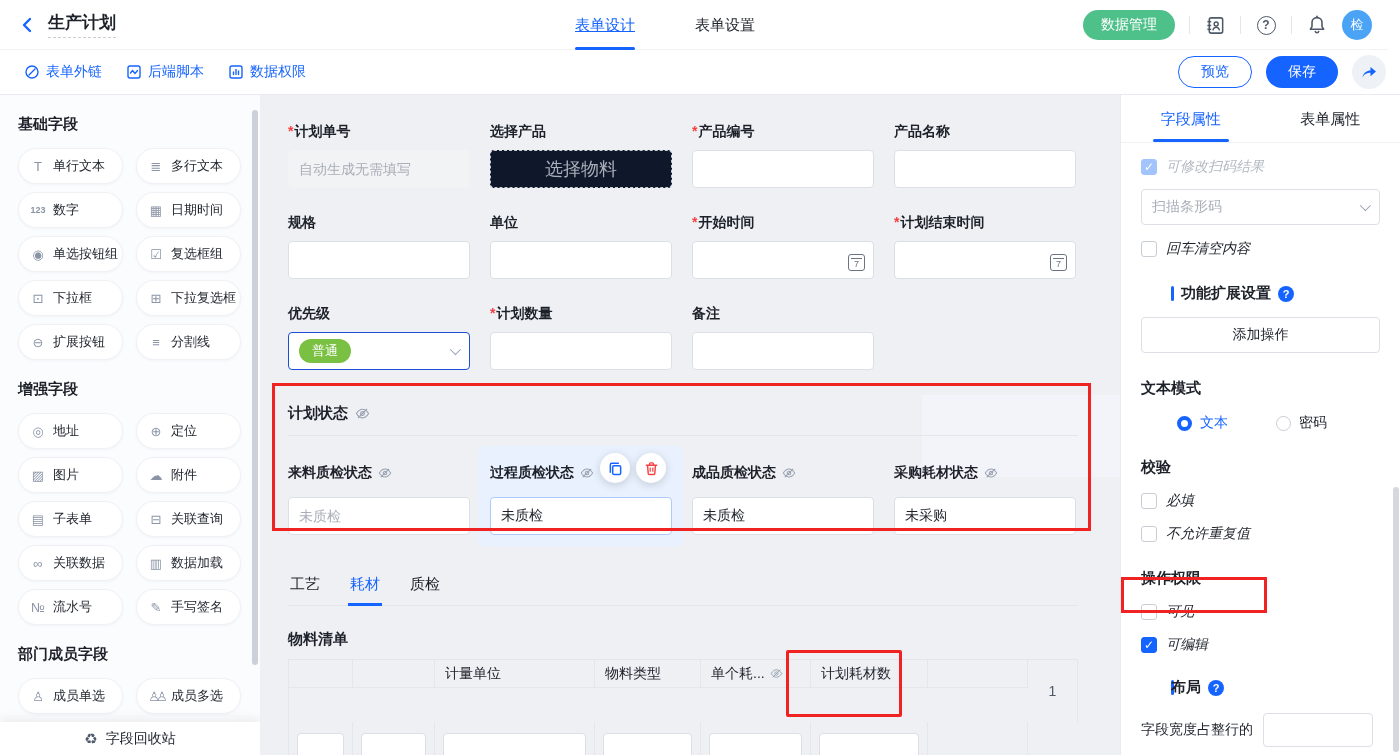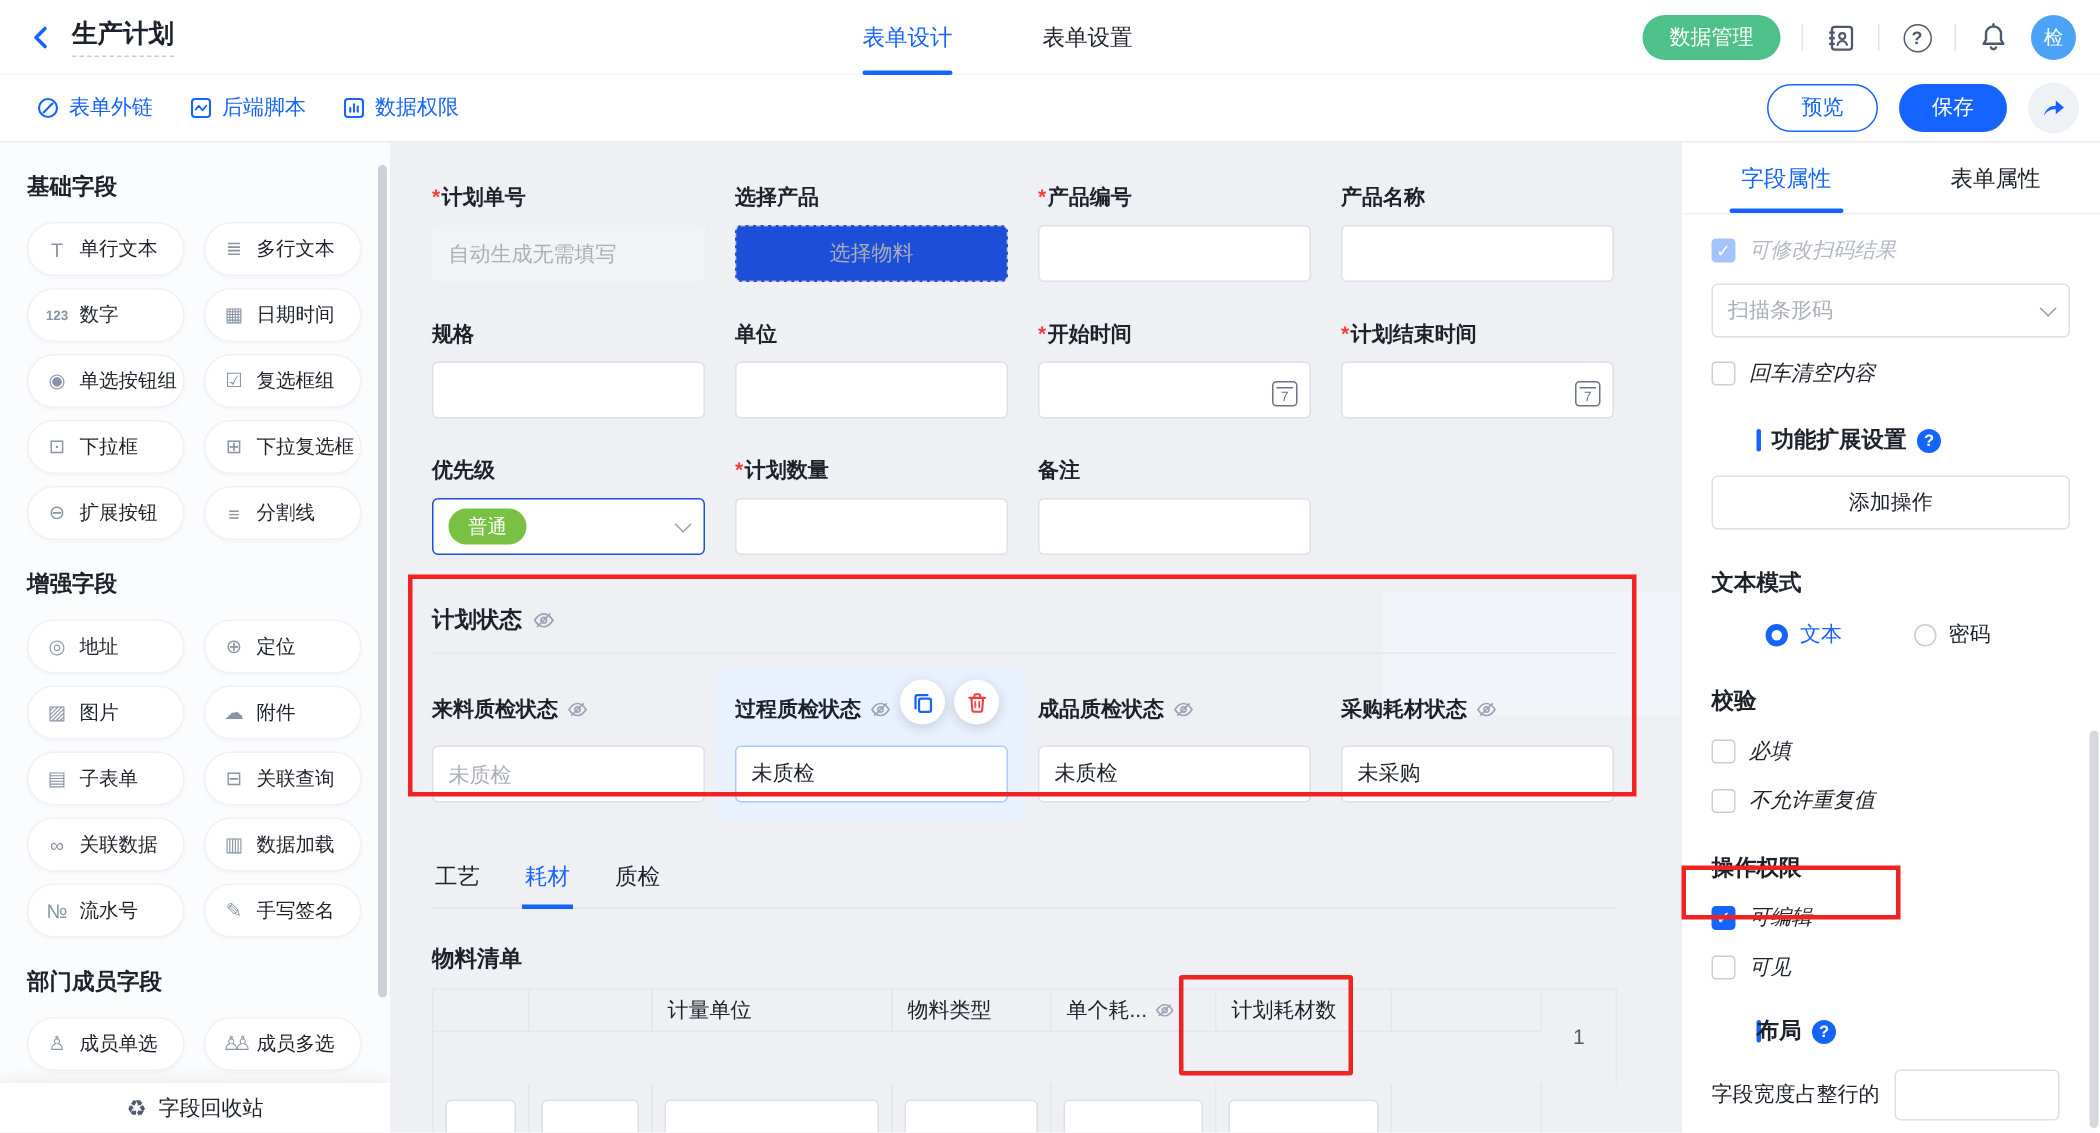--- a/index.html
+++ b/index.html
@@ -1,25 +1,25 @@
 <!DOCTYPE html>
 <html><head>
 <meta charset="utf-8">
 <style>
   * { margin:0; padding:0; box-sizing:border-box; }
   html,body { width:1400px; height:755px; }
   body { position:relative; font-family:"Liberation Sans","DejaVu Sans",sans-serif; background:#fff; overflow:hidden; color:#1d2129; font-size:14px; }
 
   
-  .topbar { position:absolute; top:0; left:0; right:0; height:50px; background:#fff; display:flex; align-items:center; border-bottom:1px solid #f2f3f5; z-index:5; }
+  .topbar { position:absolute; top:0; left:0; right:12px; height:50px; background:#fff; display:flex; align-items:center; border-bottom:1px solid #f2f3f5; z-index:5; }
   .back { display:flex; align-items:center; margin-left:18px; cursor:pointer; }
   .title { font-size:17px; font-weight:bold; margin-left:12px; border-bottom:1px dashed #c9cdd4; padding-bottom:3px; }
   .top-tabs { position:absolute; left:575px; top:0; height:50px; display:flex; gap:60px; }
   .top-tab { height:50px; display:flex; align-items:center; font-size:15px; cursor:pointer; position:relative; color:#1d2129; }
-  .top-tab.active { color:#1664ff; }
+  .top-tab.active { color:#1664ff;text-decoration:underline; }
   .top-tab.active::after { content:""; position:absolute; left:0; right:0; bottom:0; height:3px; background:#1664ff; border-radius:2px; }
   .top-right { position:absolute; right:16px; top:0; height:50px; display:flex; align-items:center; gap:14px; }
   .btn-green { background:#4ec08a; color:#fff; border:none; border-radius:16px; height:30px; padding:0 18px; font-size:14px; cursor:pointer; }
   .v-div { width:1px; height:18px; background:#e5e6eb; }
   .ticon { width:22px; height:22px; display:flex; align-items:center; justify-content:center; cursor:pointer; }
   .help-circ { width:19px; height:19px; border:1.5px solid #4e5969; border-radius:50%; color:#4e5969; font-size:12px; font-weight:bold; display:flex; align-items:center; justify-content:center; }
   .help-circ::after { content:"?"; }
   .avatar { width:30px; height:30px; border-radius:50%; background:#4aa3f5; color:#fff; font-size:13px; display:flex; align-items:center; justify-content:center; cursor:pointer; }
 
   
@@ -44,21 +44,21 @@
   
   .canvas { position:absolute; top:95px; left:260px; width:860px; bottom:0; background:#eef0f4; }
   .card { position:absolute; left:10px; right:24px; top:0; bottom:0; background:#fff; padding:28px 18px 0; overflow:hidden; }
   .f-row { display:flex; gap:20px; margin-bottom:26px; }
   .field { width:182px; flex:none; position:relative; }
   .f-label { font-weight:bold; font-size:14px; margin-bottom:9px; display:flex; align-items:center; gap:5px; }
   .req { color:#f53f3f; margin-right:1px; }
   .f-input { width:100%; height:38px; border:1px solid #dcdfe6; border-radius:4px; background:#fff; padding:0 10px; font-size:14px; color:#1d2129; outline:none; font-family:inherit; }
   .f-input::placeholder { color:#a9aeb8; }
   .f-input.filled { background:#f2f3f5; border-color:#f2f3f5; }
-  .dash-btn { width:100%; height:38px; border:1px dashed #c9cdd4; border-radius:4px; background:#1d4ed8; color:#a9aeb8; font-size:14px; cursor:pointer; font-family:inherit; }
+  .dash-btn { width:100%; height:38px; border:1px dashed #c9cdd4; border-radius:4px; background:#0f172a; color:#a9aeb8; font-size:18px; cursor:pointer; font-family:inherit; }
   .date-wrap { position:relative; }
   .cal-ic { position:absolute; right:9px; top:10px; width:17px; height:17px; border:1.4px solid #6b7484; border-radius:3px; font-size:9px; color:#6b7484; display:flex; align-items:flex-end; justify-content:center; line-height:10px; padding-bottom:1px; }
   .cal-ic::before { content:""; position:absolute; top:3px; left:2px; right:2px; height:1.4px; background:#6b7484; }
   .sel-box { width:100%; height:38px; border:1px solid #1d4ed8; border-radius:4px; background:#fff; display:flex; align-items:center; padding:0 10px; cursor:pointer; position:relative; }
   .chev { position:absolute; right:11px; top:14px; width:8px; height:8px; border-right:1.6px solid #9aa3b2; border-bottom:1.6px solid #9aa3b2; transform:rotate(45deg) translateY(-2px); }
   .badge-green { background:#7ac143; color:#fff; font-size:13px; border-radius:12px; padding:3px 13px; }
   .hl-cell-ext { position:absolute; left:662px; top:300px; width:300px; height:82px; background:#f3f4fa; z-index:0; }
   .f-row.z1 { position:relative; z-index:1; }
 
   .group-title { font-weight:bold; font-size:15px; display:flex; align-items:center; gap:7px; margin:6px 0 12px; }
@@ -561,26 +561,26 @@
     <span class="cb"></span>
     <span>必填</span>
   </div>
   <div class="cb-row">
     <span class="cb"></span>
     <span>不允许重复值</span>
   </div>
 
   <div class="p-label">操作权限</div>
   <div class="cb-row">
+    <span class="cb"></span>
+    <span>可见</span>
+  </div>
+  <div class="cb-row">
     <span class="cb on"></span>
     <span>可编辑</span>
-  </div>
-  <div class="cb-row">
-    <span class="cb"></span>
-    <span>可见</span>
   </div>
 
   <div class="p-sec" style="margin-top:24px;">
     <span style="margin-left:-10px;">布局</span>
     <span class="bhelp"></span>
   </div>
   <div class="p-width-row">
     <span>字段宽度占整行的</span>
     <div class="p-width-sel">
       

